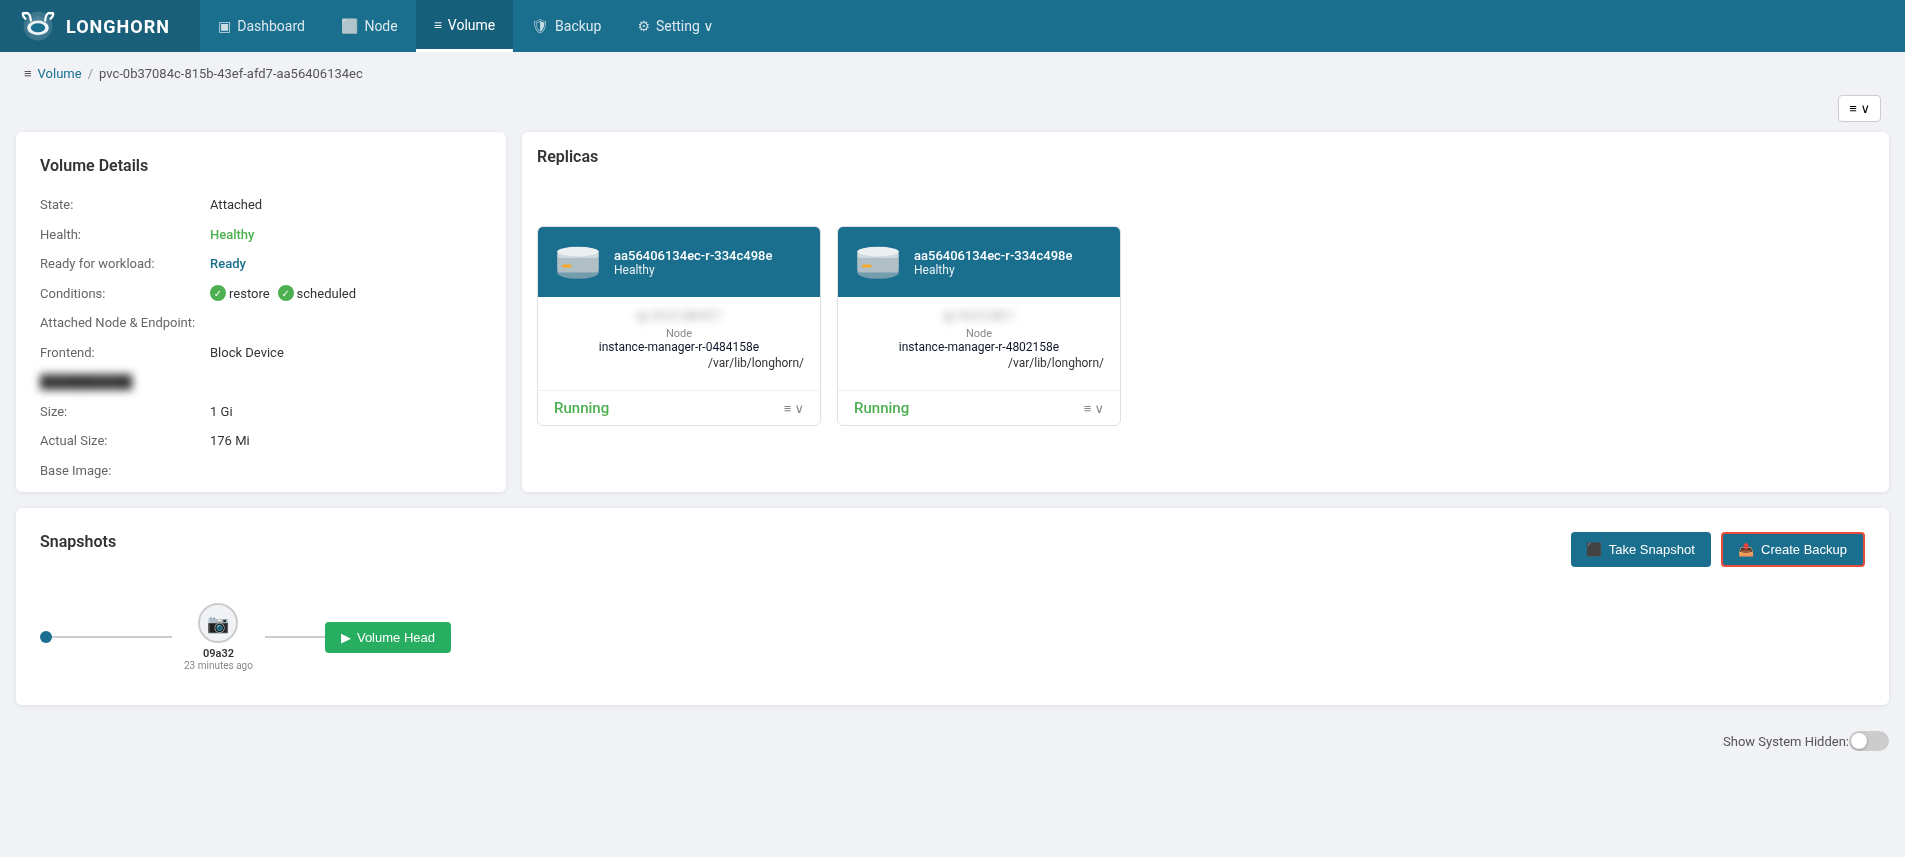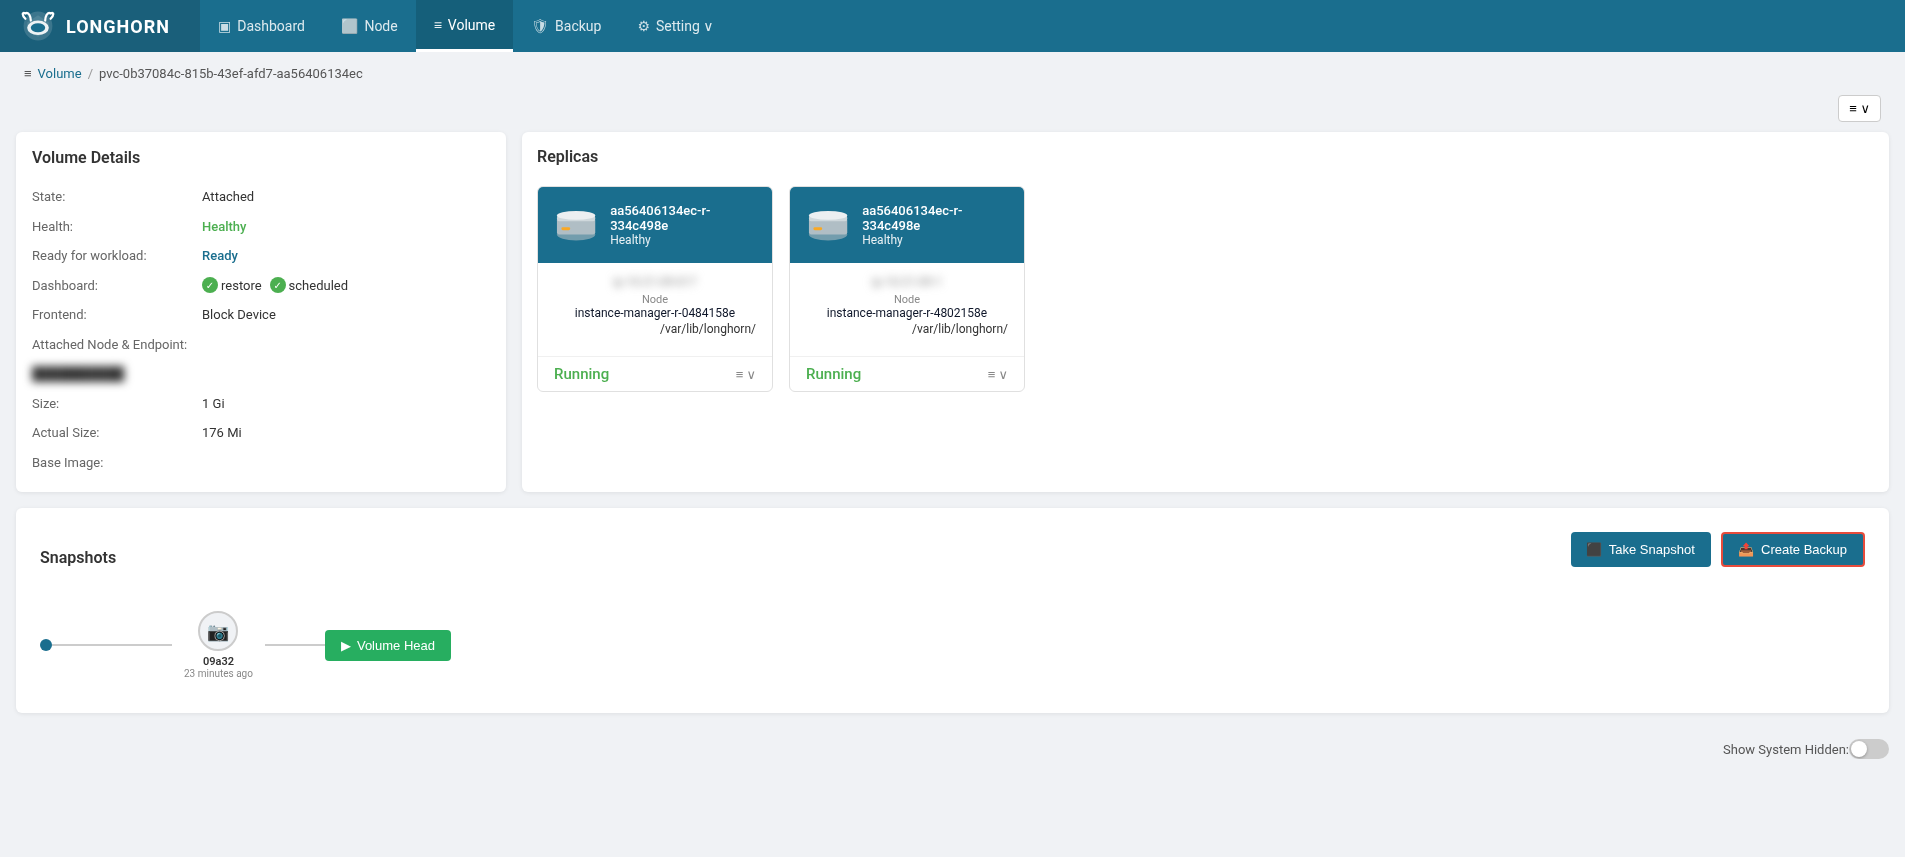--- a/index.html
+++ b/index.html
@@ -22,55 +22,55 @@
     .breadcrumb-current { color: #555; }
 
     
     .toolbar { display: flex; justify-content: flex-end; padding: 0 24px 10px 24px; }
     .toolbar-btn { background: #fff; border: 1px solid #ccc; border-radius: 4px; padding: 5px 10px; cursor: pointer; display: flex; align-items: center; gap: 4px; font-size: 13px; }
 
     
     .main-content { display: flex; gap: 16px; padding: 0 16px 16px 16px; }
 
     
-    .volume-details-panel { background: #fff; border-radius: 6px; padding: 16px; width: 490px; min-width: 490px; max-height: 360px; overflow-y: auto; box-shadow: 0 1px 4px rgba(0,0,0,0.08); }
+    .volume-details-panel { background: #fff; border-radius: 6px; padding: 24px; width: 490px; min-width: 490px; max-height: 360px; overflow-y: auto; box-shadow: 0 1px 4px rgba(0,0,0,0.08); }
     .panel-title { font-size: 16px; font-weight: 600; color: #333; margin-bottom: 20px; }
     .detail-row { display: flex; margin-bottom: 10px; font-size: 13px; line-height: 1.5; }
     .detail-label { color: #666; min-width: 170px; flex-shrink: 0; }
     .detail-value { color: #333; }
     .detail-value.green { color: #4caf50; font-weight: 500; }
     .detail-value.blue { color: #1a6e8e; font-weight: 500; }
     .detail-value.blurred { filter: blur(4px); user-select: none; }
     .conditions-row { display: flex; align-items: center; gap: 8px; }
     .condition-badge { display: flex; align-items: center; gap: 3px; font-size: 13px; color: #333; }
     .condition-icon { width: 16px; height: 16px; border-radius: 50%; display: inline-flex; align-items: center; justify-content: center; font-size: 10px; color: #fff; }
     .condition-icon.ok { background: #4caf50; }
 
     
     .replicas-panel { background: #fff; border-radius: 6px; padding: 15px; flex: 1; box-shadow: 0 1px 4px rgba(0,0,0,0.08); max-height: 360px; overflow-y: auto; }
     .replicas-grid { display: flex; gap: 16px; flex-wrap: wrap; margin-top: 16px; }
 
     
-    .replica-card { border: 1px solid #e0e0e0; border-radius: 6px; overflow: hidden; width: 236px; }
+    .replica-card { border: 1px solid #e0e0e0; border-radius: 6px; overflow: hidden; width: 284px; margin-top: 40px; }
     .replica-header { background: #1a6e8e; padding: 16px; display: flex; align-items: center; gap: 12px; }
     .replica-icon { width: 48px; height: 38px; }
     .replica-title { color: #fff; font-size: 13px; font-weight: 500; }
     .replica-status-header { color: rgba(255,255,255,0.9); font-size: 12px; }
     .replica-body { padding: 12px 16px; background: #fff; }
     .replica-ip { color: #888; font-size: 12px; text-align: center; margin-bottom: 4px; filter: blur(4px); }
     .replica-node-label { color: #888; font-size: 11px; text-align: center; }
     .replica-node-value { color: #0f172a; font-size: 12px; text-align: center; margin-bottom: 2px; }
     .replica-path { color: #333; font-size: 12px; text-align: right; margin-bottom: 8px; }
     .replica-footer { display: flex; align-items: center; justify-content: space-between; padding: 8px 16px; border-top: 1px solid #f0f0f0; }
     .running-badge { color: #4caf50; font-size: 15px; font-weight: 500; }
     .replica-menu-icon { color: #888; cursor: pointer; font-size: 13px; }
 
     
     .snapshots-section { background: #fff; border-radius: 6px; padding: 24px; margin: 0 16px 16px 16px; box-shadow: 0 1px 4px rgba(0,0,0,0.08); }
-    .snapshots-header { display: flex; align-items: flex-end; justify-content: space-between; margin-bottom: 24px; gap: 48px; }
+    .snapshots-header { display: flex; align-items: flex-start; justify-content: space-between; margin-bottom: 16px; gap: 48px; }
     .snapshots-title { font-size: 16px; font-weight: 600; color: #333; }
     .snapshots-actions { display: flex; gap: 10px; }
     .btn-snapshot { background: #1a6e8e; color: #fff; border: none; border-radius: 4px; padding: 8px 16px; cursor: pointer; font-size: 13px; display: flex; align-items: center; gap: 6px; }
     .btn-backup { background: #1a6e8e; color: #fff; border: 2px solid #e74c3c; border-radius: 4px; padding: 8px 16px; cursor: pointer; font-size: 13px; display: flex; align-items: center; gap: 6px; }
     .snapshot-timeline { display: flex; align-items: center; gap: 0; padding: 20px 0 10px 0; position: relative; }
     .timeline-line { height: 2px; background: #ccc; flex: 1; max-width: 120px; }
     .timeline-dot-blue { width: 12px; height: 12px; border-radius: 50%; background: #1a6e8e; flex-shrink: 0; }
     .timeline-snapshot { display: flex; flex-direction: column; align-items: center; margin: 0 12px; }
     .snapshot-camera { width: 40px; height: 40px; background: #f0f2f5; border: 2px solid #ccc; border-radius: 50%; display: flex; align-items: center; justify-content: center; font-size: 18px; cursor: pointer; }
     .snapshot-time { font-size: 11px; color: #333; font-weight: 600; margin-top: 4px; }
@@ -153,38 +153,38 @@
     </div>
     <div class="detail-row">
       <span class="detail-label">Health:</span>
       <span class="detail-value green">Healthy</span>
     </div>
     <div class="detail-row">
       <span class="detail-label">Ready for workload:</span>
       <span class="detail-value blue">Ready</span>
     </div>
     <div class="detail-row">
-      <span class="detail-label">Dashboard:</span>
+      <span class="detail-label">Conditions:</span>
       <div class="conditions-row">
         <span class="condition-badge">
           <span class="condition-icon ok">✓</span>
           <span>restore</span>
         </span>
         <span class="condition-badge">
           <span class="condition-icon ok">✓</span>
           <span>scheduled</span>
         </span>
       </div>
     </div>
     <div class="detail-row">
+      <span class="detail-label">Attached Node &amp; Endpoint:</span>
+    </div>
+    <div class="detail-row">
       <span class="detail-label">Frontend:</span>
       <span class="detail-value">Block Device</span>
-    </div>
-    <div class="detail-row">
-      <span class="detail-label">Attached Node &amp; Endpoint:</span>
     </div>
     <div class="detail-row">
       <span class="detail-value blurred">██████████</span>
     </div>
     <div class="detail-row">
       <span class="detail-label">Size:</span>
       <span class="detail-value">1 Gi</span>
     </div>
     <div class="detail-row">
       <span class="detail-label">Actual Size:</span>

